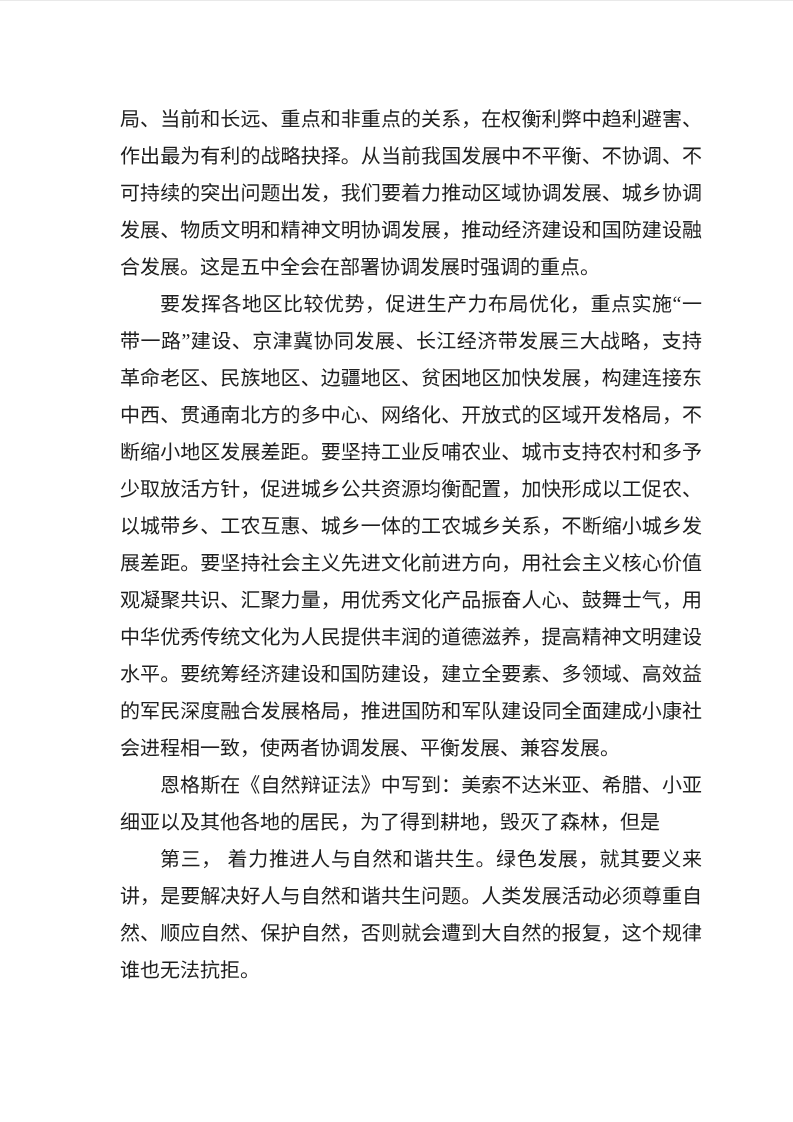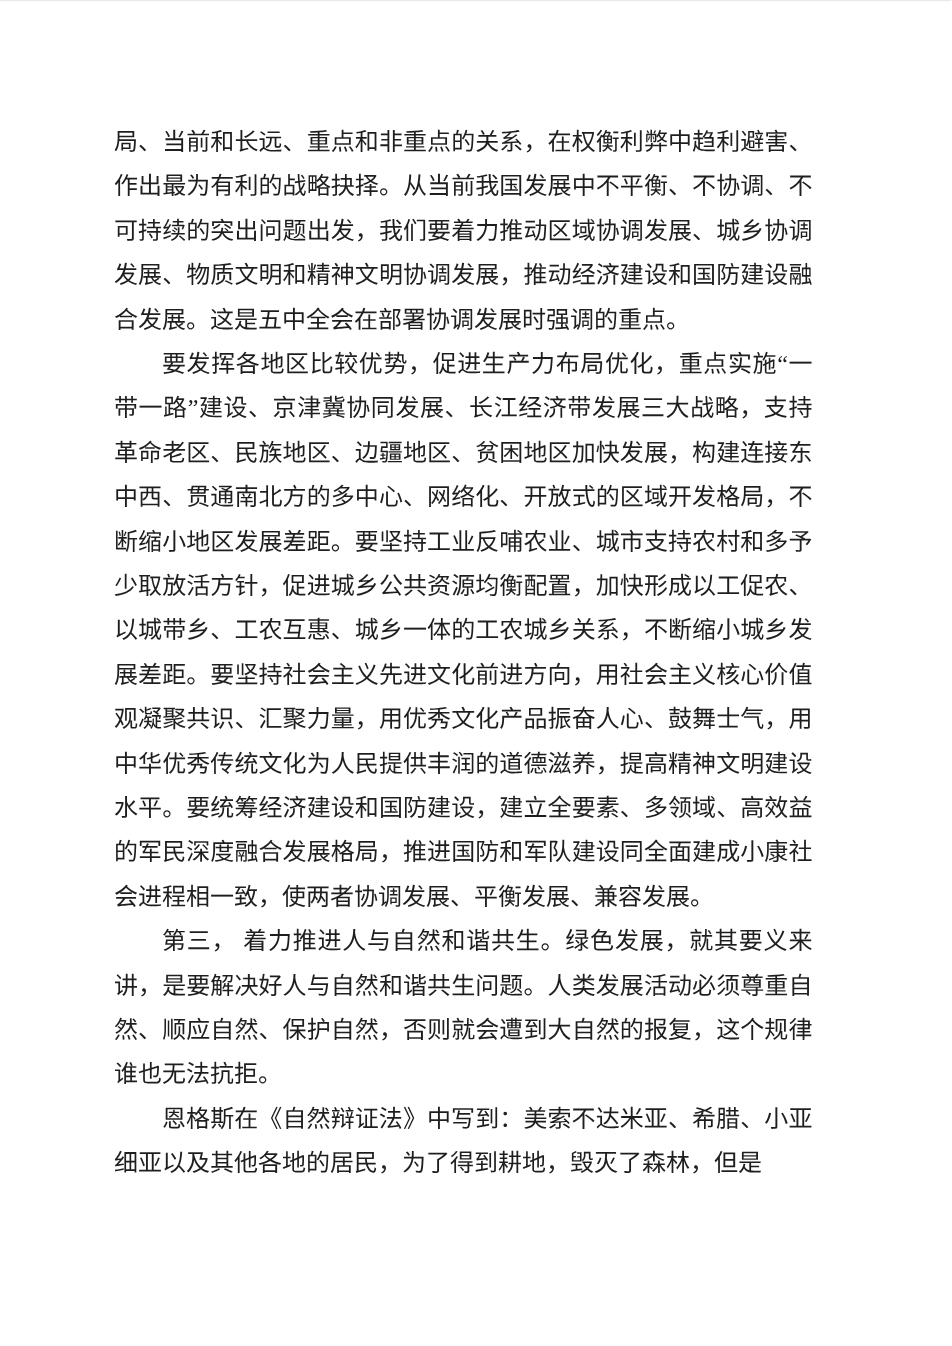--- a/index.html
+++ b/index.html
@@ -16,21 +16,21 @@
   .page {
     position: relative;
     width: 793px;
     height: 1122px;
     background: #ffffff;
     border-top: 1px solid #e9e9e9; 
     box-sizing: border-box;
   }
   .text-block {
     position: absolute;
-    left: 95px;
+    left: 120px;
     top: 100px;
     width: 582px;
   }
   .para {
     margin: 0;
     padding: 0;
     font-family: "Liberation Serif", serif;
     font-size: 20px;
     line-height: 37px;
     color: #1e1e1e;
@@ -42,16 +42,16 @@
     text-indent: 2em;
   }
 </style>
 </head>
 <body>
 
 <div class="page">
   <div class="text-block">
     <p class="para">局、当前和长远、重点和非重点的关系，在权衡利弊中趋利避害、作出最为有利的战略抉择。从当前我国发展中不平衡、不协调、不可持续的突出问题出发，我们要着力推动区域协调发展、城乡协调发展、物质文明和精神文明协调发展，推动经济建设和国防建设融合发展。这是五中全会在部署协调发展时强调的重点。</p>
     <p class="para indent">要发挥各地区比较优势，促进生产力布局优化，重点实施“一带一路”建设、京津冀协同发展、长江经济带发展三大战略，支持革命老区、民族地区、边疆地区、贫困地区加快发展，构建连接东中西、贯通南北方的多中心、网络化、开放式的区域开发格局，不断缩小地区发展差距。要坚持工业反哺农业、城市支持农村和多予少取放活方针，促进城乡公共资源均衡配置，加快形成以工促农、以城带乡、工农互惠、城乡一体的工农城乡关系，不断缩小城乡发展差距。要坚持社会主义先进文化前进方向，用社会主义核心价值观凝聚共识、汇聚力量，用优秀文化产品振奋人心、鼓舞士气，用中华优秀传统文化为人民提供丰润的道德滋养，提高精神文明建设水平。要统筹经济建设和国防建设，建立全要素、多领域、高效益的军民深度融合发展格局，推进国防和军队建设同全面建成小康社会进程相一致，使两者协调发展、平衡发展、兼容发展。</p>
+    <p class="para indent">恩格斯在《自然辩证法》中写到：美索不达米亚、希腊、小亚细亚以及其他各地的居民，为了得到耕地，毁灭了森林，但是</p>
     <p class="para indent">第三， 着力推进人与自然和谐共生。绿色发展，就其要义来讲，是要解决好人与自然和谐共生问题。人类发展活动必须尊重自然、顺应自然、保护自然，否则就会遭到大自然的报复，这个规律谁也无法抗拒。</p>
-    <p class="para indent">恩格斯在《自然辩证法》中写到：美索不达米亚、希腊、小亚细亚以及其他各地的居民，为了得到耕地，毁灭了森林，但是</p>
   </div>
 </div>
 
 </body></html>

